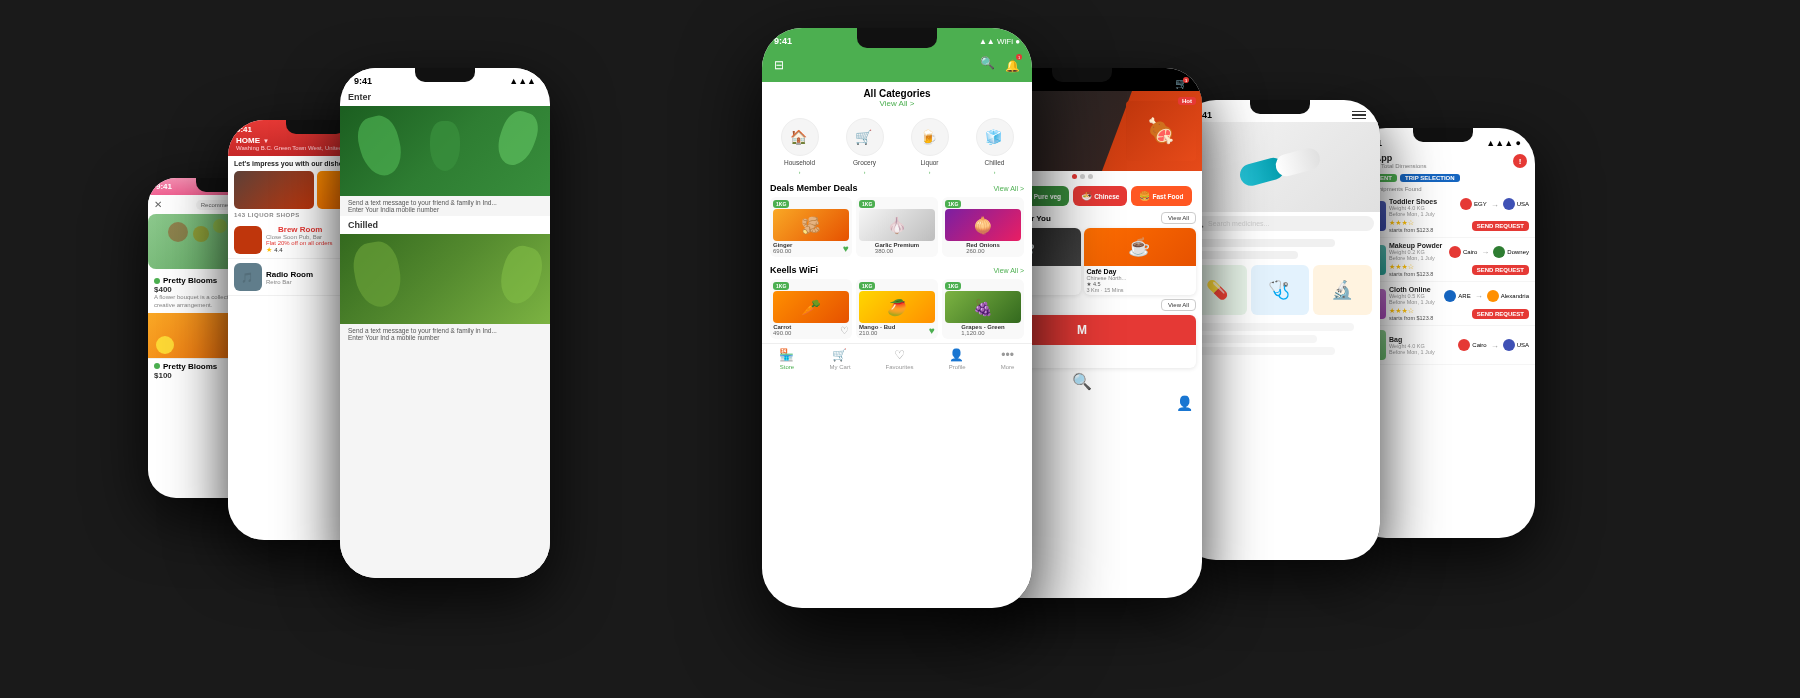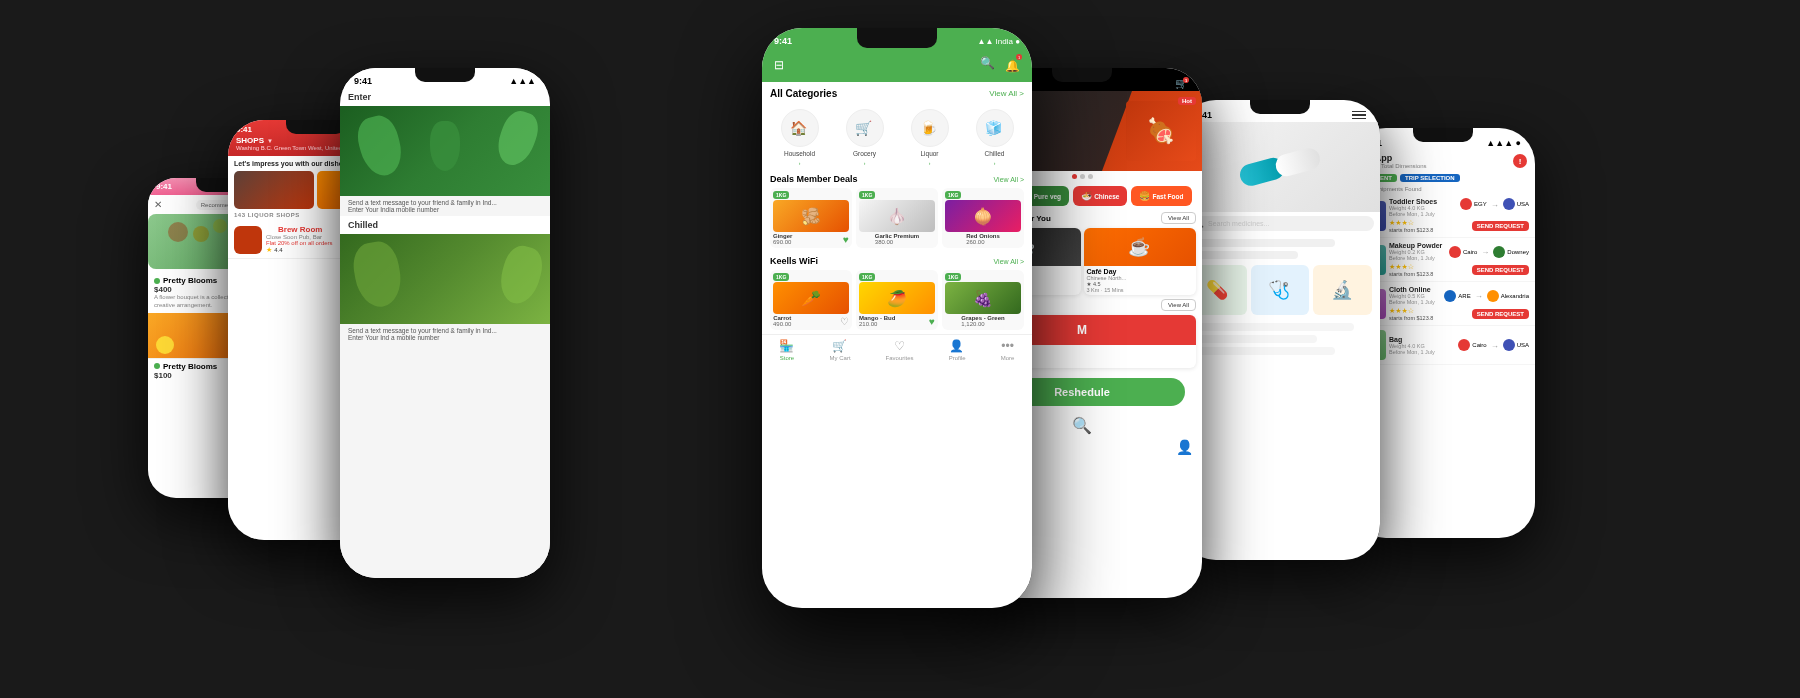--- a/index.html
+++ b/index.html
@@ -617,21 +617,21 @@
 <div class="phone phone-2">
   <div class="notch"></div>
   <div class="phone-screen">
 
     <div class="p2-header">
       <div style="display:flex;justify-content:space-between;align-items:center;">
         <span style="font-size:8px;color:#fff;font-weight:700;">9:41</span>
         <span style="font-size:7px;color:#fff;">●●●</span>
       </div>
       <div style="display:flex;align-items:center;gap:3px;margin-top:2px;">
-        <span style="font-size:8px;font-weight:700;color:#fff;">SHOPS</span>
+        <span style="font-size:8px;font-weight:700;color:#fff;">HOME</span>
         <span style="font-size:6px;color:#ffcdd2;">▼</span>
       </div>
       <div style="font-size:6px;color:#ffcdd2;">Washing B.C. Green Town West, United...</div>
     </div>
 
     <div style="padding:4px 6px;font-size:7px;font-weight:700;color:#222;">Let's impress you with our dishes</div>
 
     <div style="display:flex;gap:3px;padding:0 6px;">
       <div style="flex:1;height:38px;border-radius:5px;background:linear-gradient(135deg,#5d4037,#bf360c);overflow:hidden;"></div>
       <div style="flex:1;height:38px;border-radius:5px;background:linear-gradient(135deg,#ff8f00,#e65100);overflow:hidden;display:flex;align-items:center;justify-content:center;font-size:14px;">🍹</div>
@@ -643,20 +643,30 @@
     <div class="restaurant-item">
       <div class="rest-img warm"></div>
       <div style="flex:1;">
         <div style="font-size:8px;font-weight:700;color:#e53935;padding-left:12px;">Brew Room</div>
         <div style="font-size:6px;color:#888;">Close Soon Pub, Bar</div>
         <div style="font-size:6px;color:#e53935;">Flat 20% off on all orders</div>
         <div class="stars">★ <span style="font-size:6px;color:#333;">4.4</span></div>
       </div>
     </div>
 
+    <div class="restaurant-item">
+      <div style="width:28px;height:28px;border-radius:6px;background:#607d8b;flex-shrink:0;display:flex;align-items:center;justify-content:center;">
+        <span style="font-size:10px;">🎵</span>
+      </div>
+      <div style="flex:1;">
+        <div style="font-size:8px;font-weight:700;">Radio Room</div>
+        <div style="font-size:6px;color:#888;">Retro Bar</div>
+      </div>
+      <span style="font-size:6px;color:#fff;background:#9e9e9e;padding:1px 4px;border-radius:3px;">Closed</span>
+    </div>
   </div>
 </div>
 
 <div class="phone phone-3">
   <div class="notch"></div>
   <div class="phone-screen">
 
     <div class="status-bar" style="background:#fff;padding-top:8px;">
       <span>9:41</span>
       <span>▲▲▲</span>
@@ -690,36 +700,36 @@
   </div>
 </div>
 
 <div class="phone phone-4">
   <div class="notch" style="width:80px;height:20px;"></div>
   <div class="phone-screen">
 
     <div class="p4-header">
       <div style="display:flex;justify-content:space-between;align-items:center;width:100%;">
         <span style="font-size:9px;color:#fff;font-weight:700;">9:41</span>
-        <span style="font-size:8px;color:#fff;">▲▲ India ●</span>
+        <span style="font-size:8px;color:#fff;">▲▲ WiFi ●</span>
       </div>
     </div>
 
     <div style="background:#4CAF50;padding:4px 12px 8px;display:flex;align-items:center;justify-content:space-between;">
       <span style="font-size:12px;color:#fff;">⊟</span>
       <div style="display:flex;gap:10px;">
         <span style="font-size:12px;color:#fff;">🔍</span>
         <div class="cart-badge">
           <span style="font-size:12px;color:#fff;">🔔</span>
           <div class="badge-dot">1</div>
         </div>
       </div>
     </div>
 
-    <div style="padding:6px 8px 2px;display:flex;justify-content:space-between;align-items:center;">
+    <div style="padding:6px 8px 2px;display:flex;justify-content:space-between;align-items:center;flex-direction:column;">
       <span style="font-size:10px;font-weight:700;">All Categories</span>
       <span style="font-size:8px;color:#4CAF50;">View All &gt;</span>
     </div>
 
     <div class="category-row">
       <div class="category-item">
         <div class="cat-circle">🏠</div>
         <span class="cat-label">Household</span>
         <span style="font-size:5px;color:#4CAF50;">›</span>
       </div>
@@ -940,23 +950,20 @@
           <div style="width:100%;height:100%;display:flex;align-items:center;justify-content:center;color:#fff;font-weight:800;font-size:12px;">M</div>
         </div>
         <div style="padding:2px 3px;">
           <div style="font-size:6.5px;font-weight:700;">Mc donalds</div>
           <div style="font-size:5px;color:#888;">Chinese North...</div>
           <div style="font-size:5px;color:#888;">3 Km · 15 Mins</div>
         </div>
       </div>
     </div>
 
-    <div style="padding:4px 6px;">
-      <button class="reschedule-btn">Reshedule</button>
-    </div>
 
     <div style="display:flex;justify-content:center;padding:2px 0 4px;">
       <span style="font-size:16px;color:#4CAF50;">🔍</span>
     </div>
     <div style="display:flex;justify-content:flex-end;padding-right:8px;padding-bottom:4px;">
       <span style="font-size:14px;color:#555;">👤</span>
     </div>
   </div>
 </div>
 

